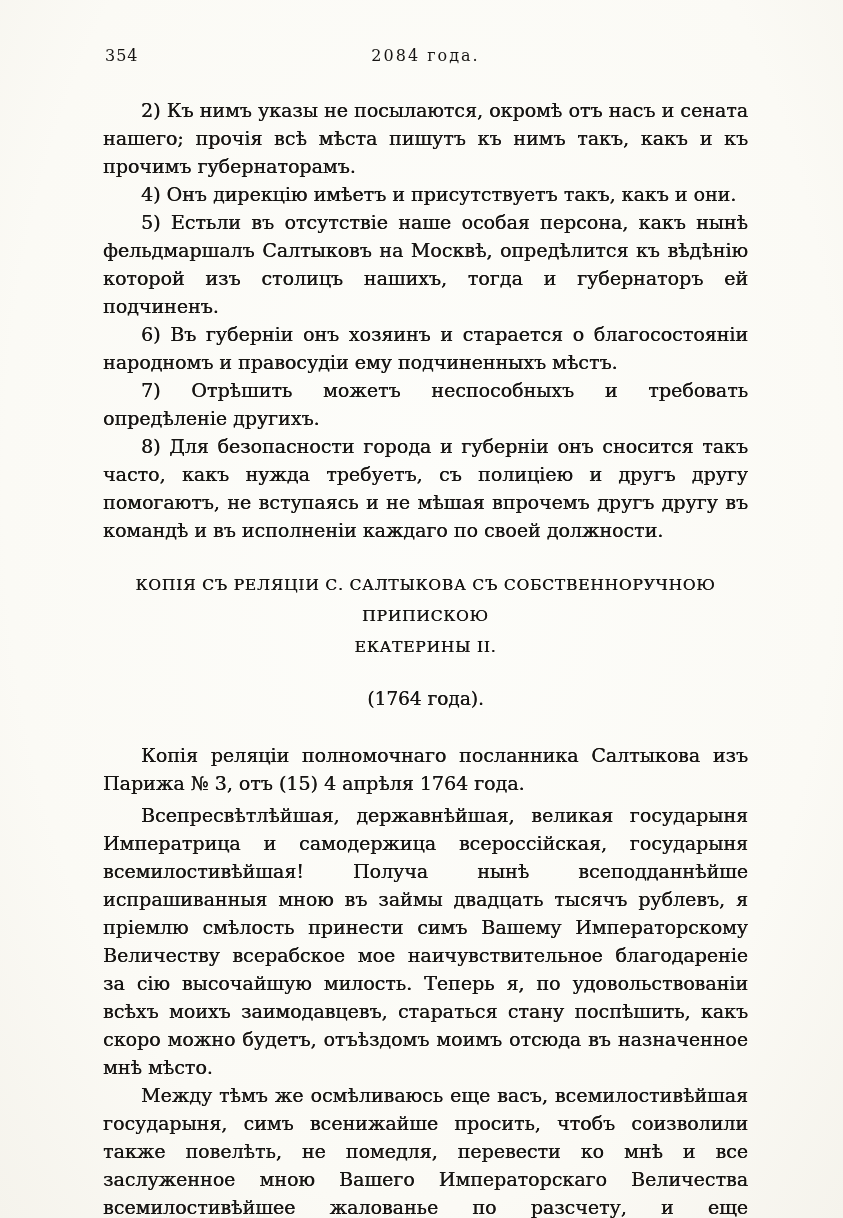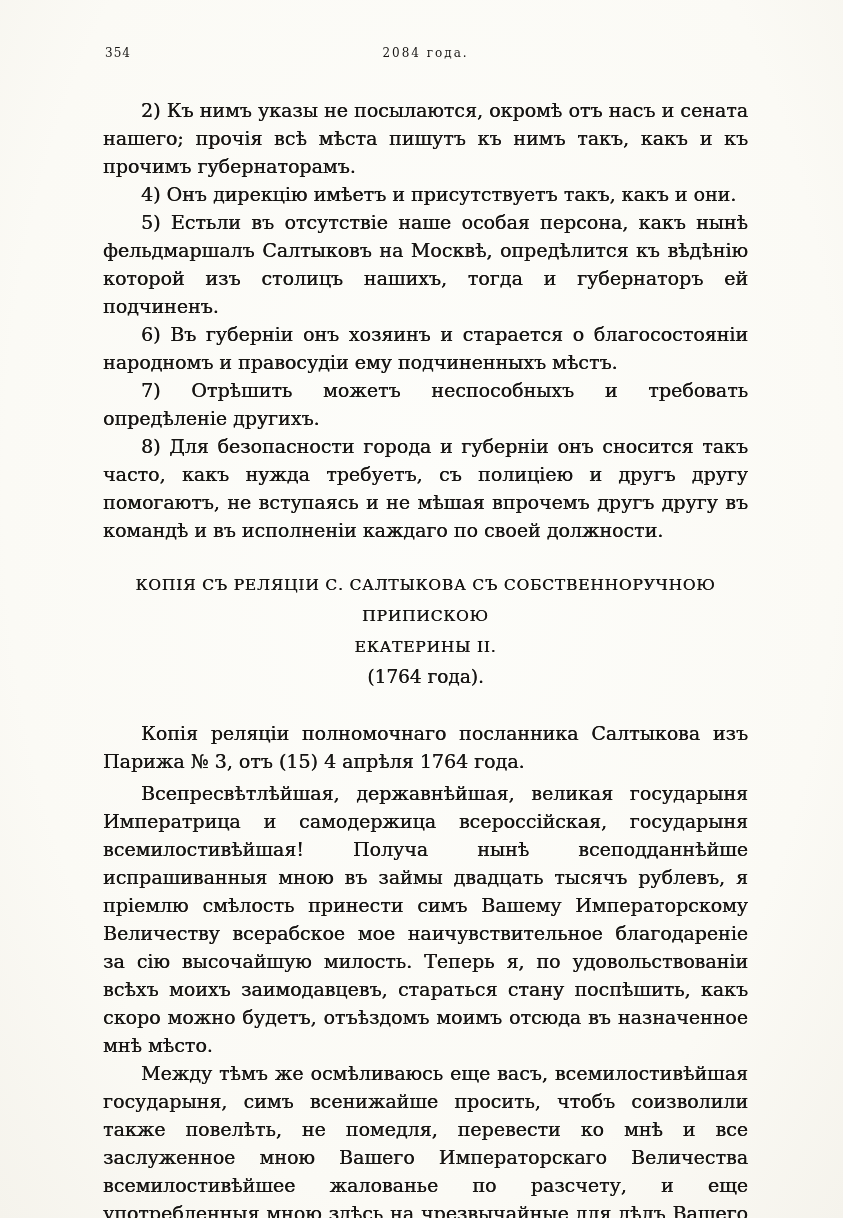--- a/index.html
+++ b/index.html
@@ -21,21 +21,21 @@
   }
   .content {
     position: absolute;
     left: 103px;
     top: 46px;
     width: 645px;
   }
   .page-header {
     position: relative;
     height: 26px;
-    font-size: 12px;
+    font-size: 16px;
     letter-spacing: 1px;
   }
   .page-number {
     position: absolute;
     left: 2px;
     top: 0;
   }
   .running-head {
     position: absolute;
     left: 0;
@@ -60,21 +60,21 @@
     margin: 26px 0 0 0;
     text-align: center;
     font-size: 15.5px;
     font-weight: normal;
     line-height: 31px;
     letter-spacing: 0.8px;
     text-indent: 0;
   }
   .heading-line { display: block; }
   .date-note {
-    margin: 0 0 0 0;
+    margin: 22px 0 0 0;
     text-align: center;
     text-indent: 0;
     font-size: 18.5px;
   }
   .intro { margin-top: 28px; }
   .body-para-first { margin-top: 4px; }
 </style>
 </head>
 <body>
 

